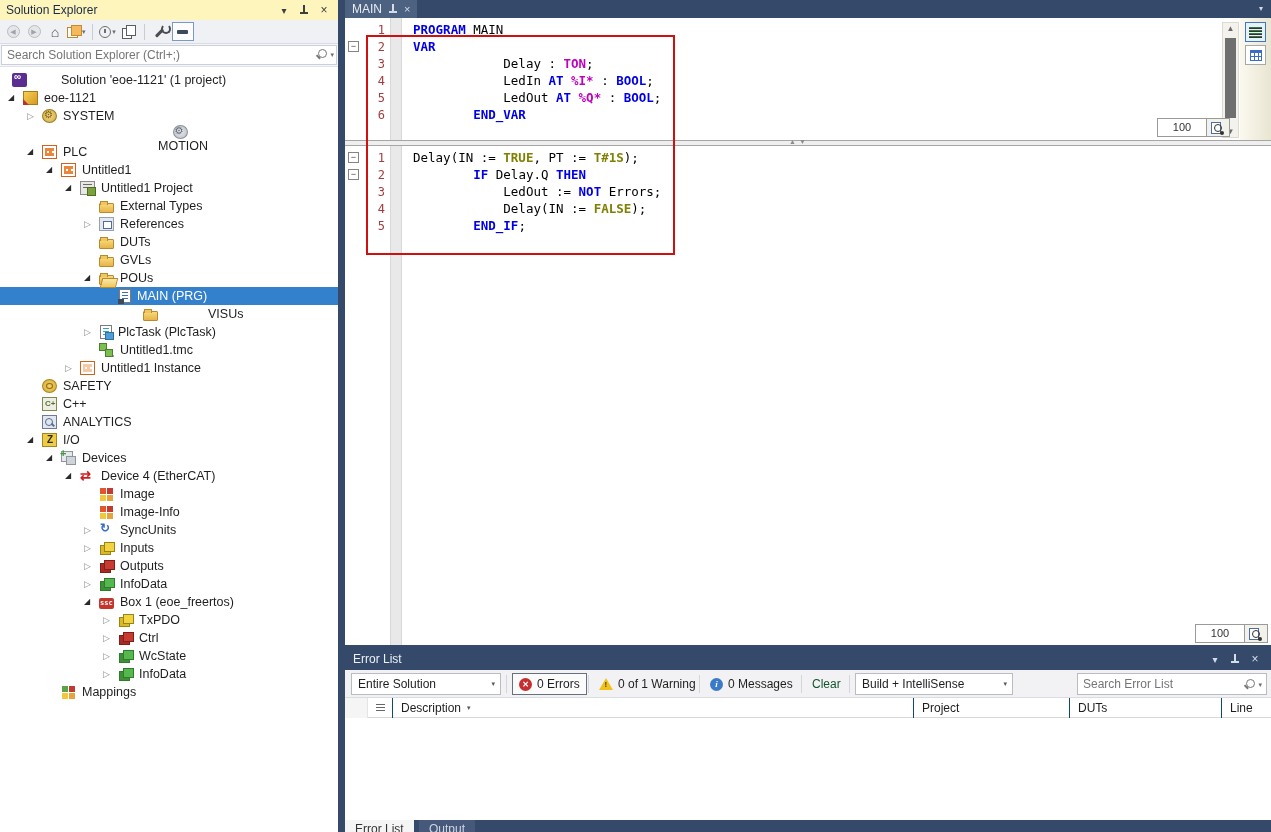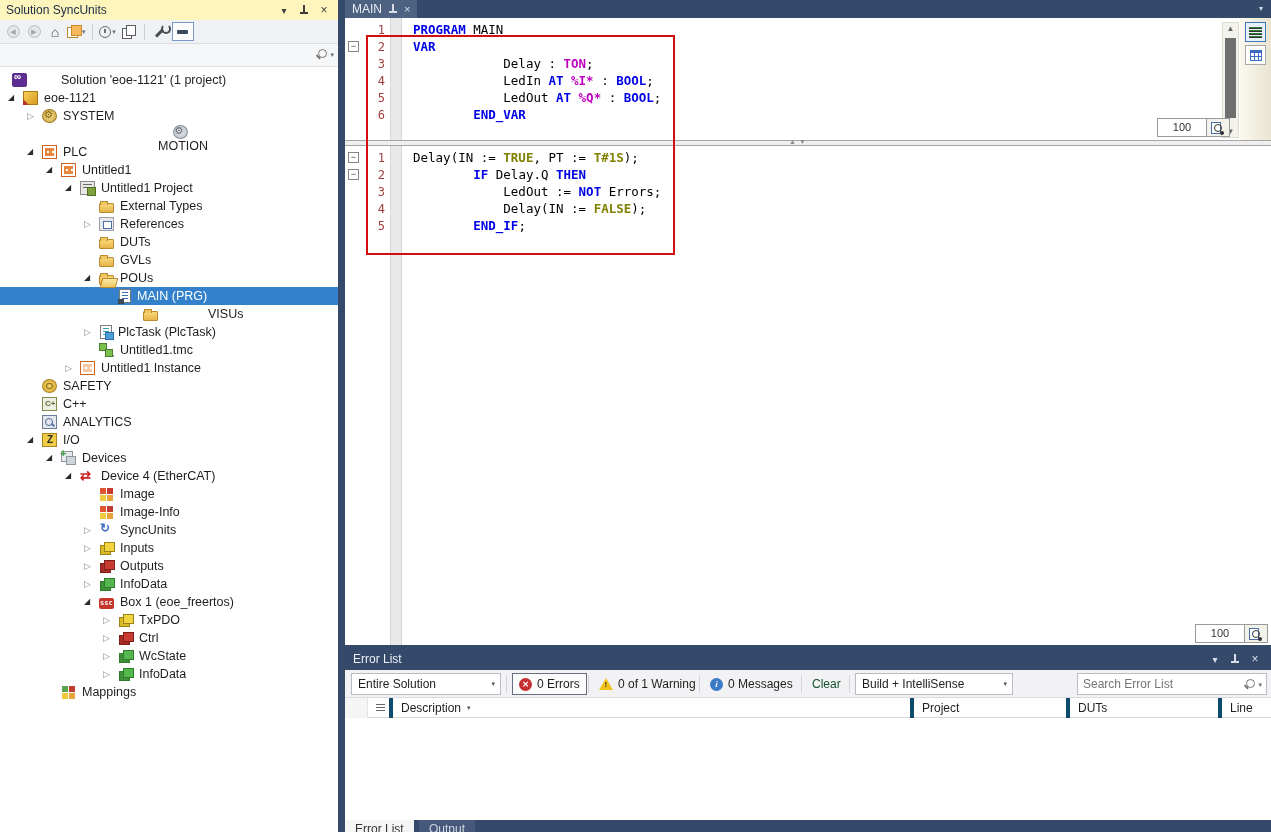--- a/index.html
+++ b/index.html
@@ -155,38 +155,38 @@
   .err-ico{width:13px;height:13px;border-radius:50%;background:#C62F2F;color:#fff;font:bold 8px/13px "Liberation Sans",sans-serif;text-align:center}
   .warn-ico{width:0;height:0;border-left:7px solid transparent;border-right:7px solid transparent;border-bottom:12px solid #F2C21C;position:relative}
   .warn-ico::after{content:"!";position:absolute;left:-1.5px;top:2px;font:bold 8px/10px "Liberation Sans",sans-serif;color:#4a3a00}
   .info-ico{width:13px;height:13px;border-radius:50%;background:#3B7AC6;color:#fff;font:italic bold 9px/13px "Liberation Serif",serif;text-align:center}
   .tb-sep{position:absolute;top:5px;width:1px;height:18px;background:#D4D6DB}
   .clear-btn{color:#14532d}
   .el-search{position:absolute;right:4px;top:3px;width:190px;height:22px;background:#fff;border:1px solid #B9BCC4}
   .el-search input{border:none;outline:none;width:150px;font:12px "Liberation Sans",sans-serif;color:#777;padding:3px 0 0 5px;background:transparent}
   .el-search .search-right{top:5px}
   .el-header{height:20px;background:#fff;border-bottom:1px solid #D8D8D8;position:relative;font-size:12px;color:#1e1e1e}
-  .el-h-cell{position:absolute;top:0;height:20px;display:flex;align-items:center;padding-left:8px;border-right:4px solid #0c4a6e}
+  .el-h-cell{position:absolute;top:0;height:20px;display:flex;align-items:center;padding-left:8px;border-right:1px solid #0c4a6e}
   .sort-caret{font-size:7px;color:#555;margin-left:6px}
   .filt-ico{width:9px;height:8px;background:repeating-linear-gradient(180deg,#666 0 1px,transparent 1px 3px)}
   .el-body{position:absolute;top:70px;left:0;right:0;bottom:0;background:#fff}
   .el-col0{position:absolute;left:0;top:0;width:23px;height:20px;background:#F5F5F5;border-right:1px solid #E4E4E4}
 
   
   #bottom-tabs{position:absolute;left:0;top:820px;width:926px;height:12px;overflow:hidden;background:var(--panel-navy)}
   .b-tab{display:inline-flex;height:18px;align-items:flex-start;padding:2px 10px 0;font-size:12px}
   .b-tab.active{background:#F5F5F5;color:#333}
   .b-tab.inactive{background:#46597A;color:#CFD6E2;margin-left:2px}
 </style>
 </head>
 <body>
 
 <aside class="abs" id="solution-explorer">
   <div class="se-title">
-    <span>Solution SyncUnits</span>
+    <span>Solution Explorer</span>
     <span class="sp"></span>
     <span class="win-btn">▾</span>
     <span class="win-btn">
         <span class="pin dark"></span>
       </span>
     <span class="win-btn" style="font-size:12px">×</span>
   </div>
   <div class="se-toolbar">
     <span class="tbtn">
         <span class="circ">◀</span>
@@ -211,20 +211,21 @@
       </span>
     <span class="vsep"></span>
     <span class="tbtn">
         <span class="ico-wrench"></span>
       </span>
     <span class="tbtn toggle-on">
         <i></i>
       </span>
   </div>
   <div class="se-search">
+    <input placeholder="Search Solution Explorer (Ctrl+;)" style="">
     <span class="search-right">
         <span class="mag"></span>
         <span class="caret">▾</span>
       </span>
   </div>
   <div id="solution-tree">
       <div class="trow" style="padding-left: 12px; gap: 28px;">
         <span class="ti ic-solution"></span>
         <span class="tlabel">Solution 'eoe-1121' (1 project)</span>
       </div>

